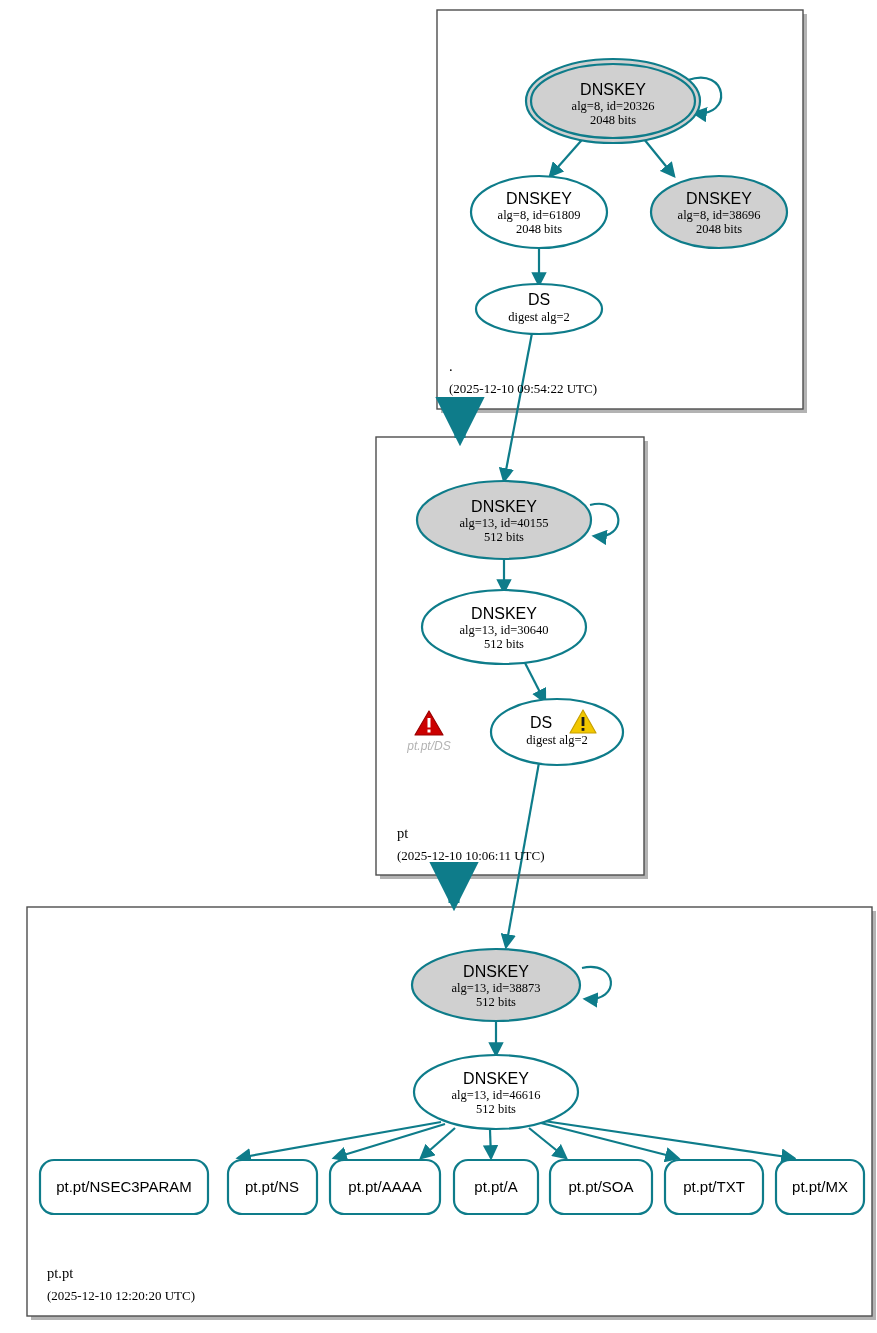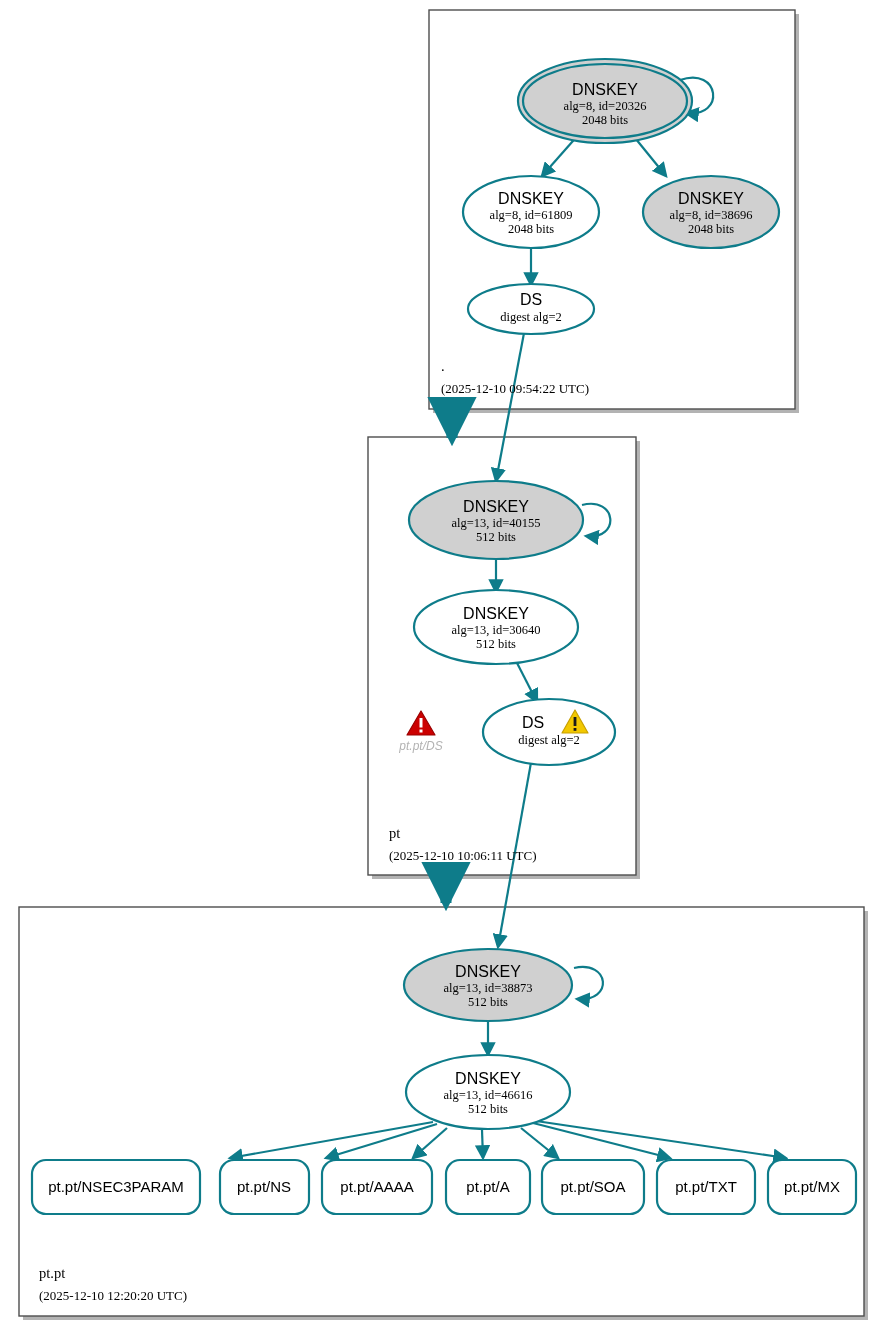--- a/index.html
+++ b/index.html
@@ -10,21 +10,21 @@
   }
   body {
     font-family: "Liberation Sans", sans-serif;
     width: 877px;
     height: 1333px;
     position: relative;
     overflow: hidden;
   }
   #canvas {
     position: absolute;
-    left: 4px;
+    left: 12px;
     top: 0;
     width: 780px;
     height: 1333px;
   }
   svg.diagram {
     position: absolute;
     left: 0;
     top: 0;
     width: 877px;
     height: 1333px;

